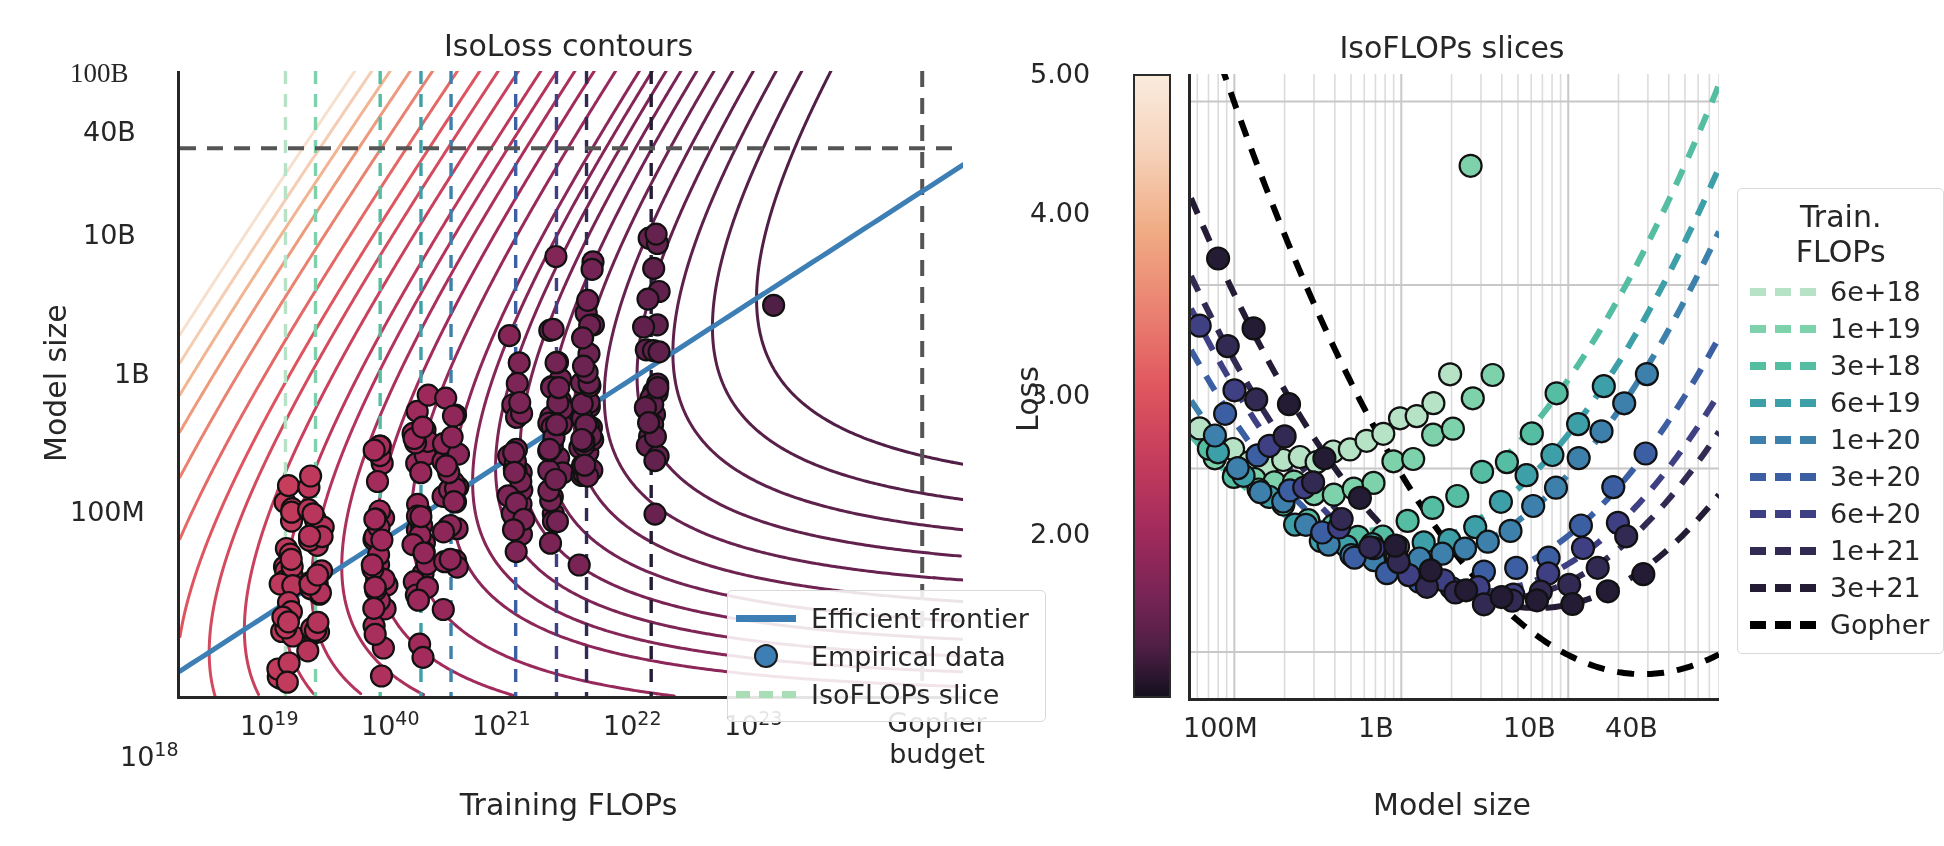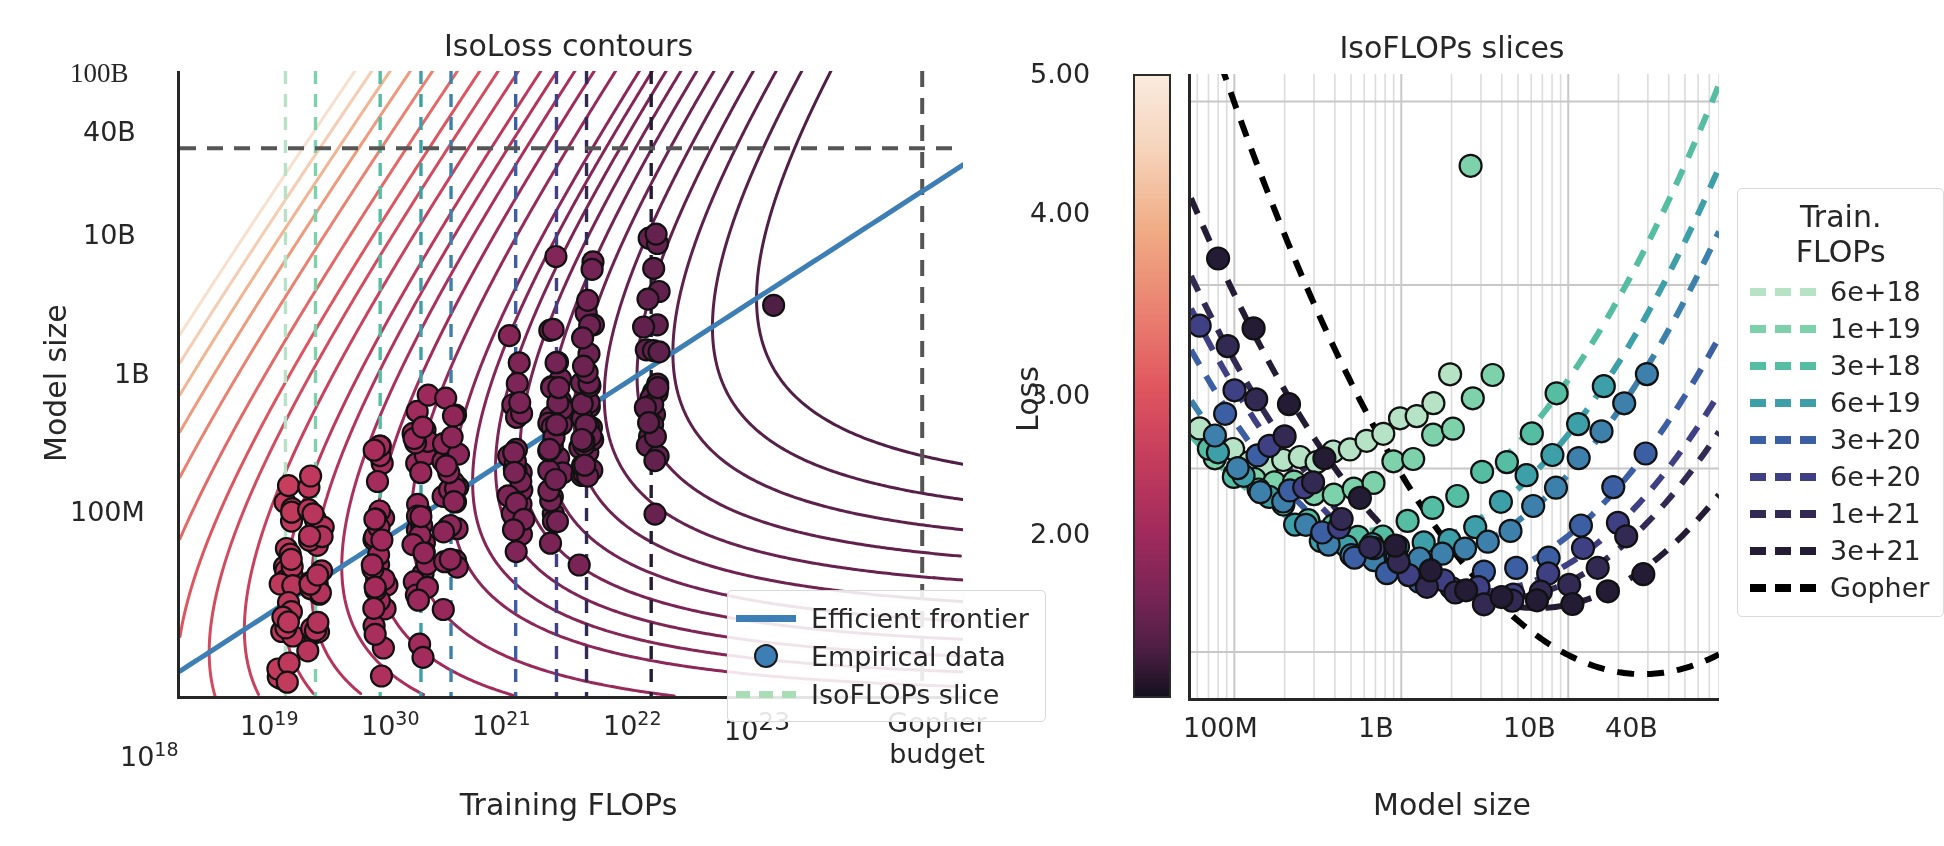--- a/index.html
+++ b/index.html
@@ -386,24 +386,24 @@
   <div class="tick-label" style="left:70px;top:46px;font-family:Liberation Serif, serif;">100B</div>
   <div class="tick-label" style="left:83px;top:104px;">40B</div>
   <div class="tick-label" style="left:83px;top:207px;">10B</div>
   <div class="tick-label" style="left:114px;top:346px;">1B</div>
   <div class="tick-label" style="left:70px;top:484px;">100M</div>
 
   <div class="axis-title vrot" style="left:38px;top:450px;transform:rotate(-90deg);">Model size</div>
 
   <div class="tick-label" style="left:120px;top:726px;text-align:right;">10<sup style="font-size:19px;">18</sup></div>
   <div class="tick-label" style="left:240px;top:695px;">10<sup style="font-size:19px;">19</sup></div>
-  <div class="tick-label" style="left:361px;top:695px;">10<sup style="font-size:19px;">30</sup></div>
+  <div class="tick-label" style="left:361px;top:695px;">10<sup style="font-size:19px;">40</sup></div>
   <div class="tick-label" style="left:472px;top:695px;">10<sup style="font-size:19px;">21</sup></div>
   <div class="tick-label" style="left:603px;top:695px;">10<sup style="font-size:19px;">22</sup></div>
-  <div class="tick-label" style="left:724px;top:695px;">10<sup style="font-size:25px;">23</sup></div>
+  <div class="tick-label" style="left:724px;top:695px;">10<sup style="font-size:19px;">23</sup></div>
 
   <div class="gopher-note" style="left:862px;top:695px;width:150px;">
     <div>Gopher</div>
     <div>budget</div>
   </div>
 
   <div class="axis-title" style="left:177px;top:775px;width:783px;text-align:center;">Training FLOPs</div>
 
   <div class="legend-box" id="legend-left">
     <div class="legend-row">
@@ -674,20 +674,26 @@
           </span>
           <span class="legend-label">3e+18</span>
         </div>
         <div class="legend-row">
           <span class="swatch" style="color: rgb(61, 159, 168);">
             <span class="dash-swatch"></span>
           </span>
           <span class="legend-label">6e+19</span>
         </div>
         <div class="legend-row">
+          <span class="swatch" style="color: rgb(61, 128, 171);">
+            <span class="dash-swatch"></span>
+          </span>
+          <span class="legend-label">1e+20</span>
+        </div>
+        <div class="legend-row">
           <span class="swatch" style="color: rgb(59, 95, 162);">
             <span class="dash-swatch"></span>
           </span>
           <span class="legend-label">3e+20</span>
         </div>
         <div class="legend-row">
           <span class="swatch" style="color: rgb(63, 63, 132);">
             <span class="dash-swatch"></span>
           </span>
           <span class="legend-label">6e+20</span>

